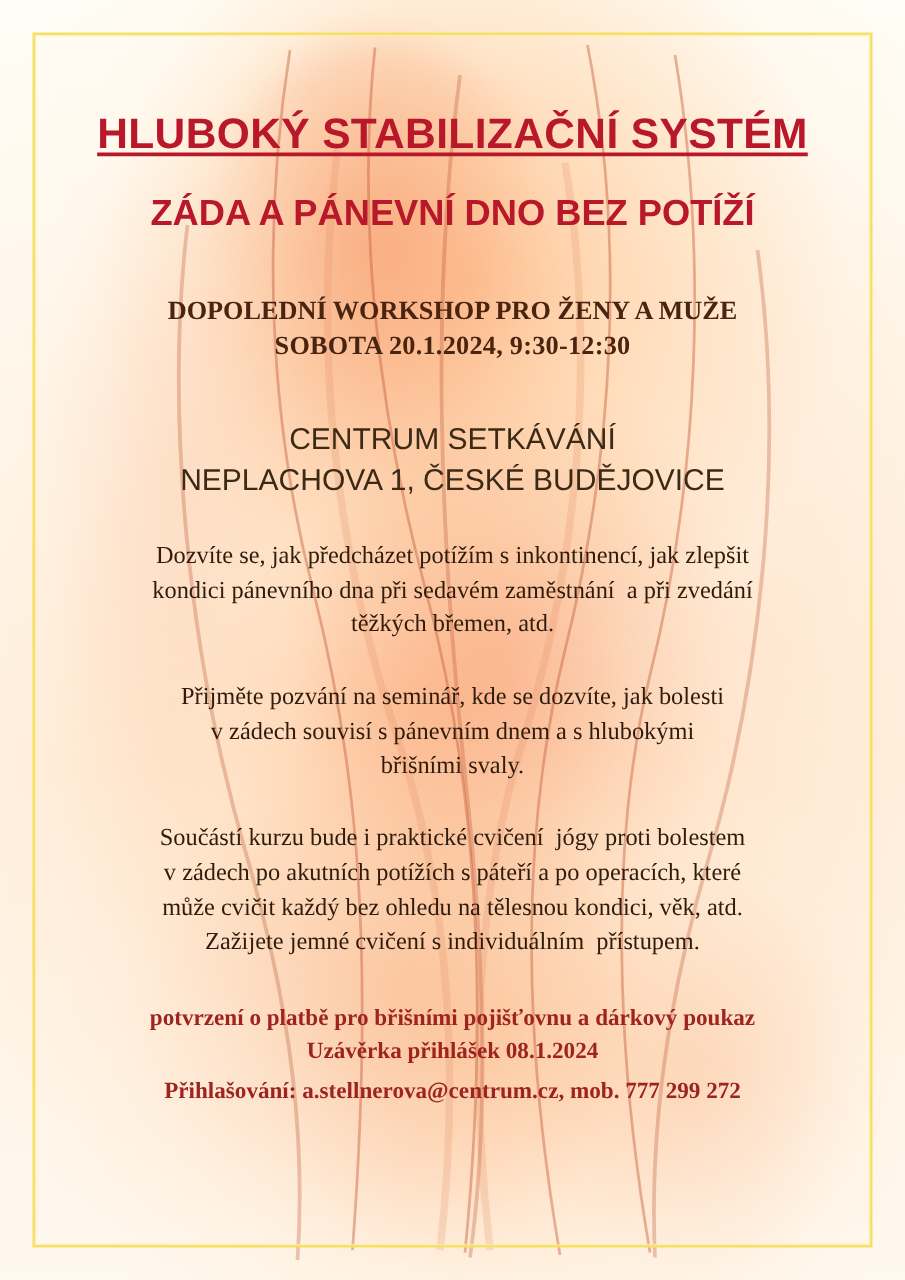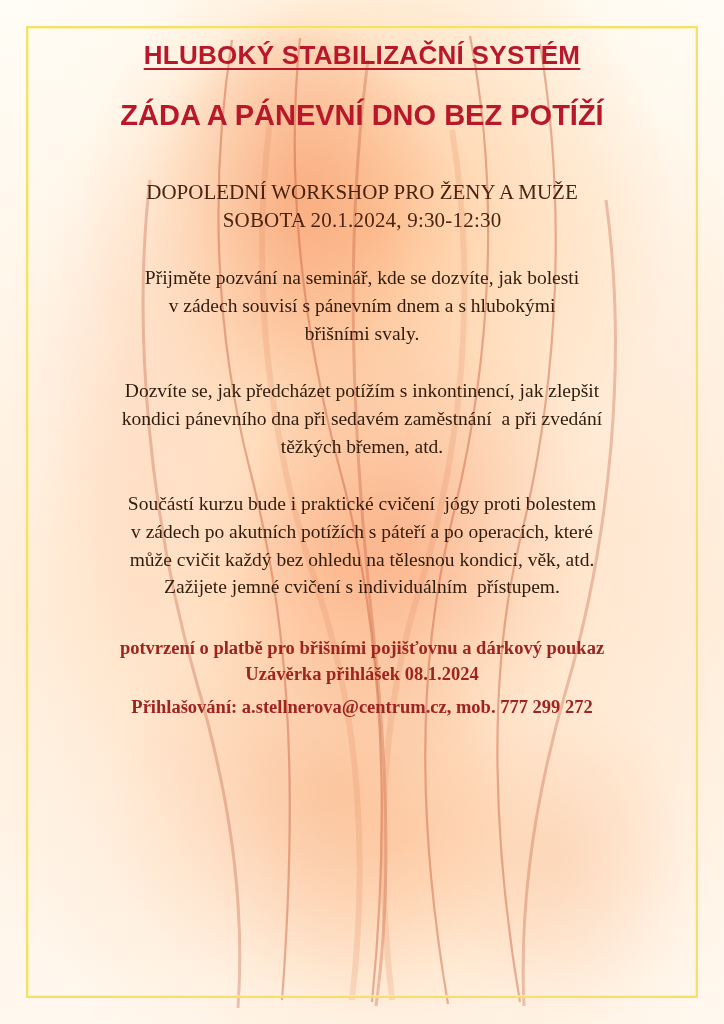--- a/index.html
+++ b/index.html
@@ -57,42 +57,42 @@
 
   .content {
     position: relative;
     z-index: 5;
     padding: 0 48px;
     text-align: center;
   }
 
   .h1 {
     margin: 0;
-    padding-top: 40px;
+    padding-top: 88px;
     font-family: "Liberation Sans", sans-serif;
     font-weight: bold;
-    font-size: 26px;
+    font-size: 34px;
     letter-spacing: 0.3px;
     color: #b8182a;
     text-decoration: underline;
     text-underline-offset: 4px;
   }
   .h2 {
     margin: 0;
     padding-top: 28px;
     font-family: "Liberation Sans", sans-serif;
     font-weight: bold;
     font-size: 29px;
     color: #b8182a;
   }
   .h3 {
     margin: 0;
     padding-top: 46px;
     font-family: "Liberation Serif", serif;
-    font-weight: normal;
+    font-weight: bold;
     font-size: 21px;
     color: #4a2410;
     line-height: 1.34;
   }
   .h3 .line2 { letter-spacing: 0.2px; }
 
   .venue {
     margin: 0;
     padding-top: 46px;
     font-family: "Liberation Sans", sans-serif;
@@ -171,29 +171,33 @@
 
     <h1 class="h1">HLUBOKÝ STABILIZAČNÍ SYSTÉM</h1>
 
     <h2 class="h2">ZÁDA A PÁNEVNÍ DNO BEZ POTÍŽÍ</h2>
 
     <div class="h3">
       <div>DOPOLEDNÍ WORKSHOP PRO ŽENY A MUŽE</div>
       <div class="line2">SOBOTA  20.1.2024, 9:30-12:30</div>
     </div>
 
-
+    <div class="venue">
+      <div>CENTRUM SETKÁVÁNÍ</div>
+      <div>NEPLACHOVA 1, ČESKÉ BUDĚJOVICE</div>
+    </div>
+
+
+    <p class="para nowrapfix">Dozvíte se, jak předcházet potížím s inkontinencí, jak zlepšit
+kondici pánevního dna při sedavém zaměstnání  a při zvedání
+těžkých břemen, atd.</p>
 
     <p class="para nowrapfix">Přijměte pozvání na seminář, kde se dozvíte, jak bolesti
 v zádech souvisí s pánevním dnem a s hlubokými
 břišními svaly.</p>
-
-    <p class="para nowrapfix">Dozvíte se, jak předcházet potížím s inkontinencí, jak zlepšit
-kondici pánevního dna při sedavém zaměstnání  a při zvedání
-těžkých břemen, atd.</p>
 
     <p class="para nowrapfix">Součástí kurzu bude i praktické cvičení  jógy proti bolestem
 v zádech po akutních potížích s páteří a po operacích, které
 může cvičit každý bez ohledu na tělesnou kondici, věk, atd.
 Zažijete jemné cvičení s individuálním  přístupem.</p>
 
     <div class="footer">
       <div>potvrzení o platbě pro břišními pojišťovnu a dárkový poukaz</div>
       <div>Uzávěrka přihlášek 08.1.2024</div>
       <span class="contact">Přihlašování: a.stellnerova@centrum.cz, mob. 777 299 272</span>

